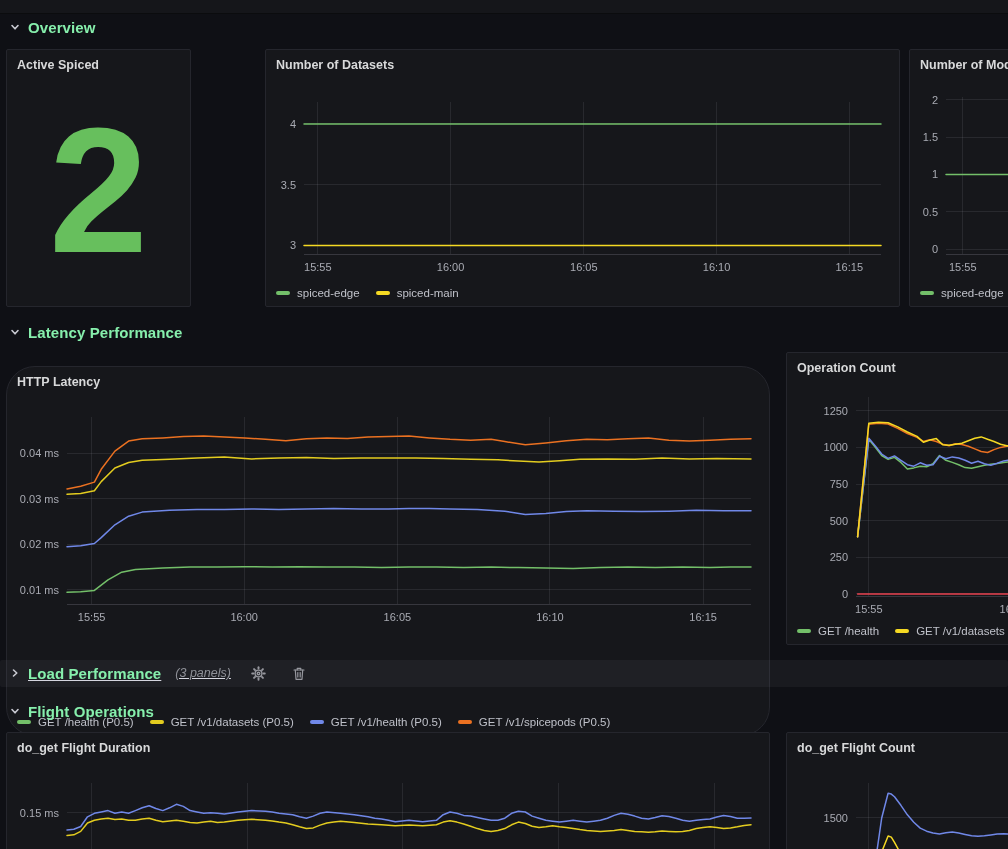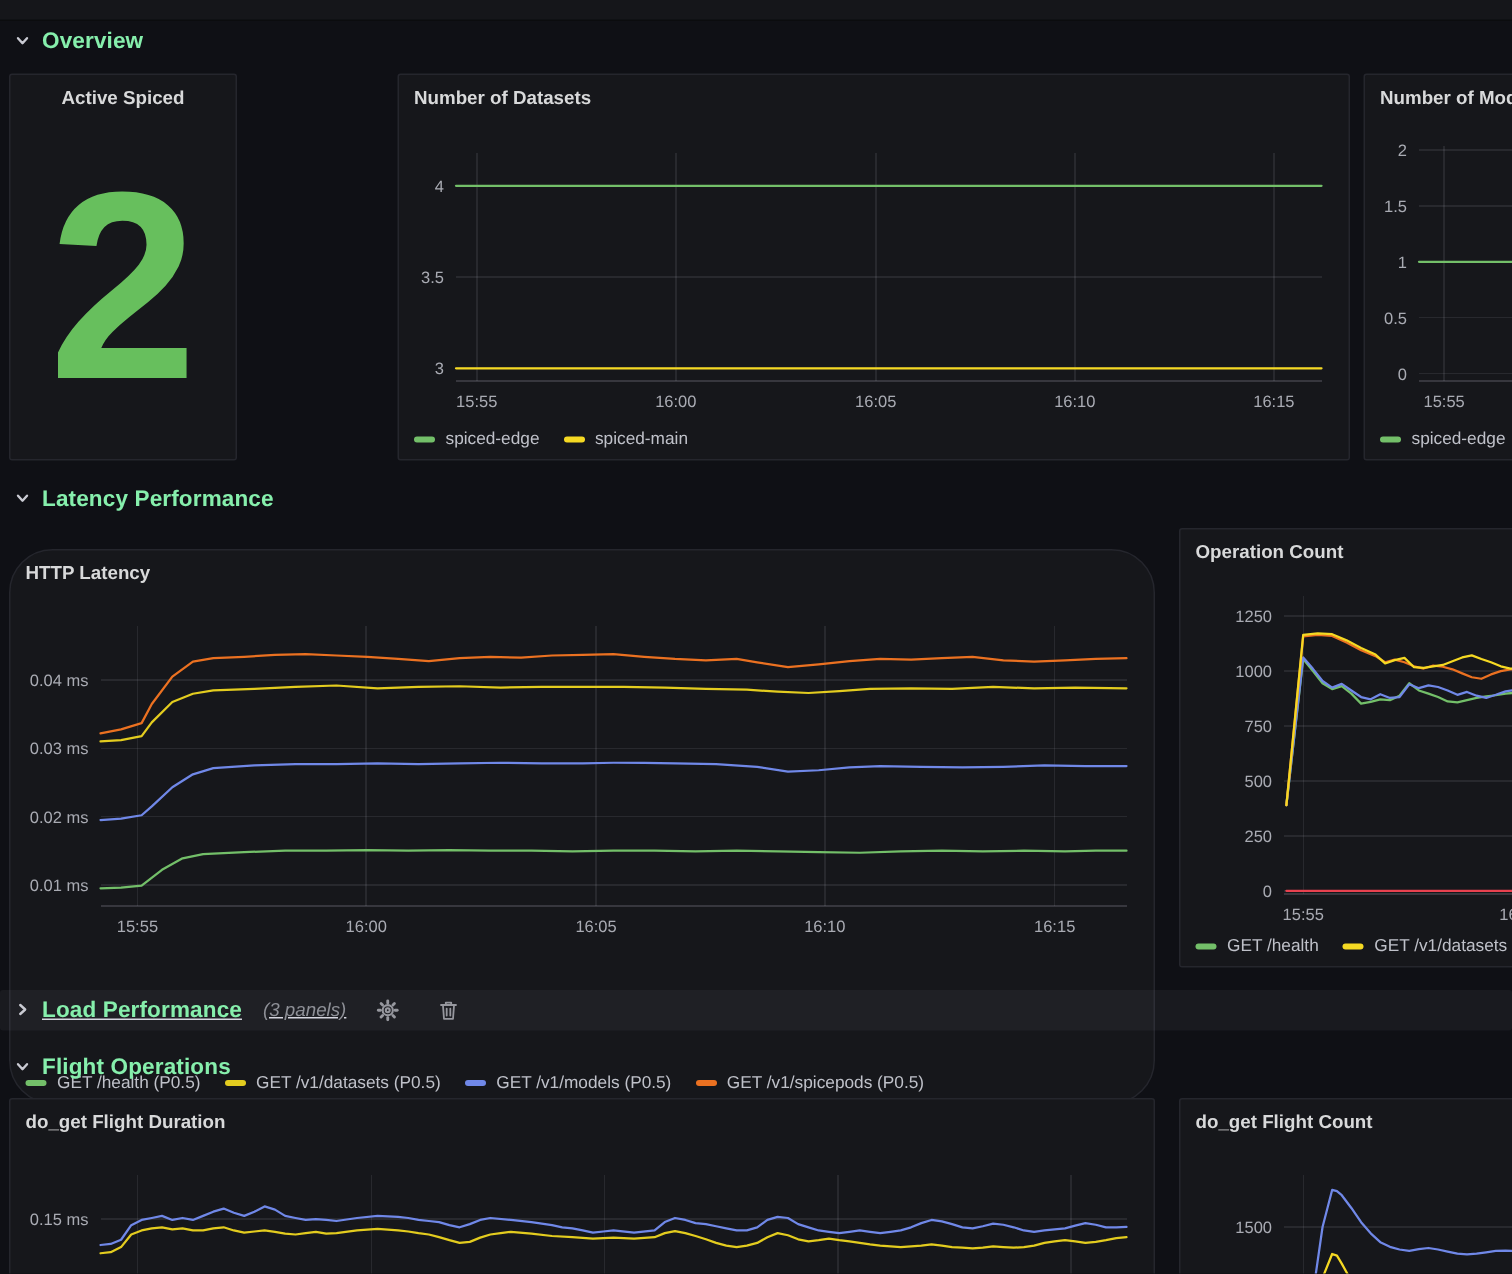--- a/index.html
+++ b/index.html
@@ -71,21 +71,21 @@
 
 <div class="section-header" style="top:15px;">
   <span>
     <svg width="14" height="14" viewBox="0 0 14 14">
         <polyline points="4,5.5 7,8.8 10,5.5" fill="none" stroke="#c9cad2" stroke-width="1.6" stroke-linecap="round" stroke-linejoin="round"></polyline>
       </svg>
   </span>
   <span class="sec-title">Overview</span>
 </div>
 
-<div class="panel" style="left:6px;top:49px;width:152px;height:258px;text-align:center;">
+<div class="panel" style="left:6px;top:49px;width:185px;height:258px;">
   <div class="panel-title">Active Spiced</div>
   <div class="big-stat" style="color:#67BF5D;">2</div>
 </div>
 
 <div class="panel" style="left:265px;top:49px;width:635px;height:258px;">
   <div class="panel-title">Number of Datasets</div>
   <div class="chart">
       <svg width="633" height="200">
         <line x1="51.848" x2="51.848" y1="22" y2="174" stroke="rgba(204,204,220,0.10)" shape-rendering="crispEdges"></line>
         <text x="51.848" y="191" text-anchor="middle" fill="#a9abb3" font-size="11px">15:55</text>
@@ -198,21 +198,21 @@
       <span class="li">
         <span class="sw" style="background: rgb(115, 191, 105);"></span>
         <span>GET /health (P0.5)</span>
       </span>
       <span class="li">
         <span class="sw" style="background: rgb(227, 204, 31);"></span>
         <span>GET /v1/datasets (P0.5)</span>
       </span>
       <span class="li">
         <span class="sw" style="background: rgb(112, 136, 232);"></span>
-        <span>GET /v1/models (P0.5)</span>
+        <span>GET /v1/health (P0.5)</span>
       </span>
       <span class="li">
         <span class="sw" style="background: rgb(235, 113, 33);"></span>
         <span>GET /v1/spicepods (P0.5)</span>
       </span>
     </div>
 </div>
 
 <div class="panel" style="left:786px;top:352px;width:400px;height:293px;">
   <div class="panel-title">Operation Count</div>

